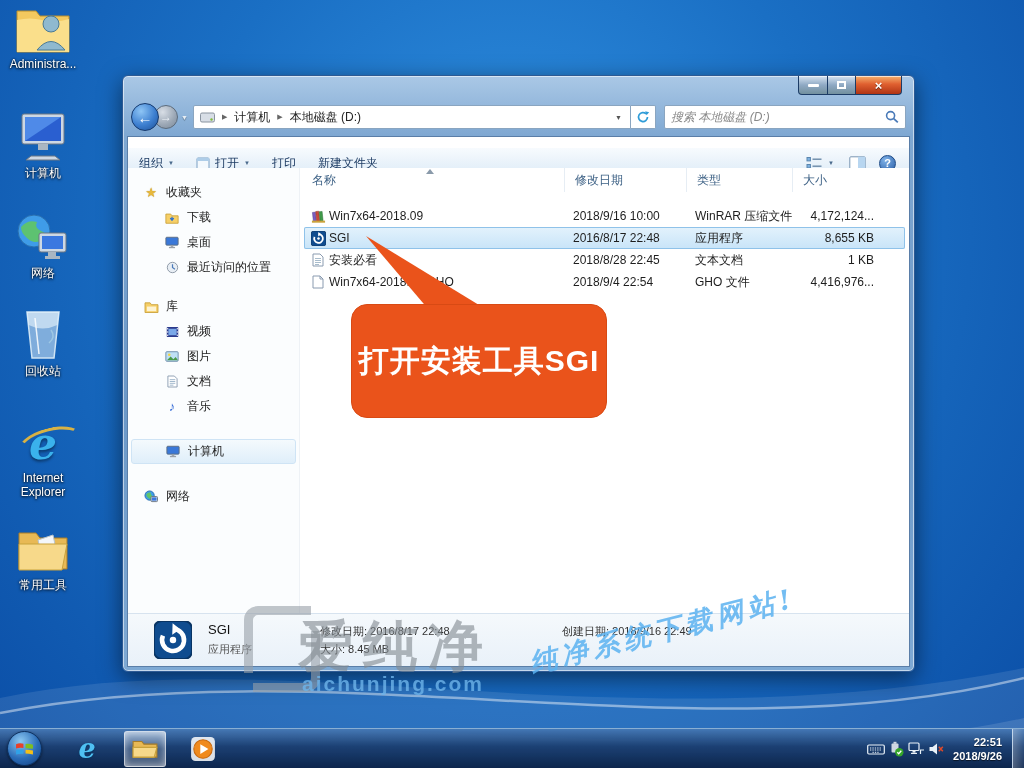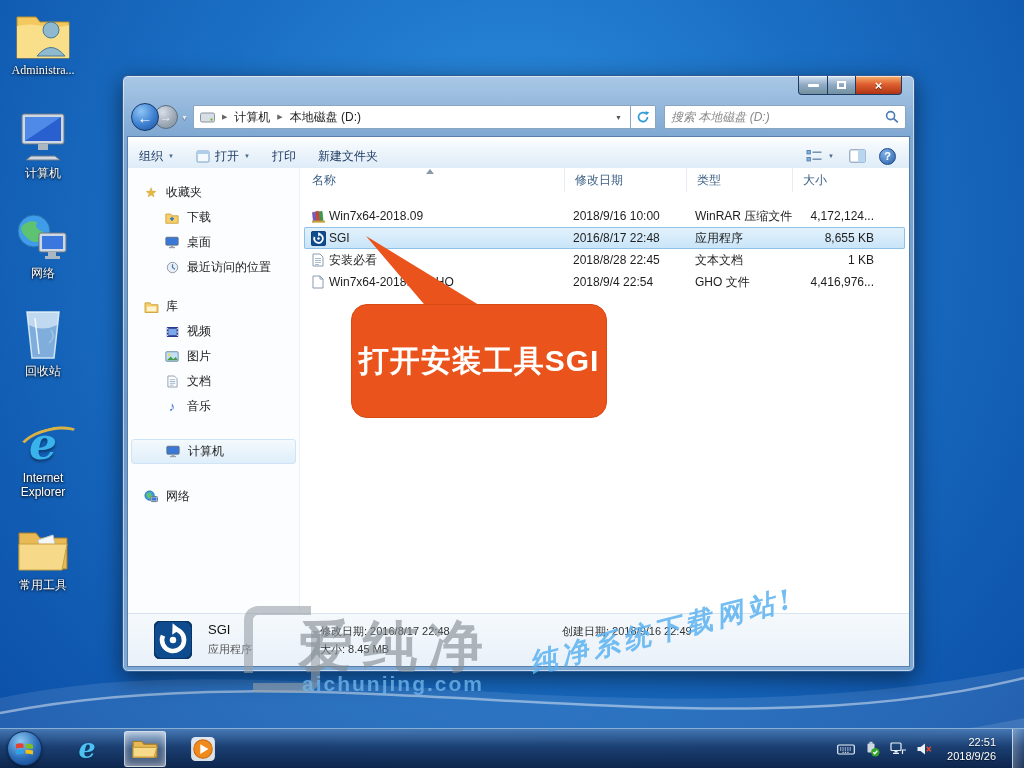--- a/index.html
+++ b/index.html
@@ -8,21 +8,21 @@
 #screen { position:relative; width:1024px; height:768px; overflow:hidden;
   background: radial-gradient(ellipse at 50% 30%, #2f8fe0 0%, #1a6fc4 45%, #0b4ea6 100%); }
 
 
 .swoosh { position:absolute; left:0; bottom:0; width:1024px; height:220px; z-index:1; pointer-events:none; }
 
 
 .dicon { position:absolute; width:86px; text-align:center; color:#fff; font-size:12px;
   text-shadow:0 1px 3px rgba(0,0,0,.9), 0 0 2px rgba(0,0,0,.7); z-index:5; cursor:default; }
 .dicon .art { height:54px; display:flex; align-items:flex-end; justify-content:center; margin-bottom:3px; }
-.di-admin { left:0px; top:6px;font-family:Liberation Serif, serif; }
+.di-admin { left:0px; top:0; }
 .di-computer { left:0px; top:108px; }
 .di-network { left:0px; top:208px; }
 .di-recycle { left:0px; top:306px; }
 .di-ie { left:0px; top:414px; }
 .di-tools { left:0px; top:520px; }
 .e-icon { font-family:"DejaVu Serif",serif; font-style:italic; font-weight:bold; font-size:44px;
   color:#3ab2ec; line-height:48px; position:relative; text-shadow:0 2px 3px rgba(0,0,0,.45); }
 .e-icon::after { content:""; position:absolute; left:-12px; top:8px; width:62px; height:28px;
   border:3px solid transparent; border-top-color:#d8b244; border-radius:50%; transform:rotate(-14deg); }
 
@@ -61,21 +61,21 @@
   display:flex; align-items:center; padding:0 6px; }
 .search-input { flex:1; border:none; outline:none; font-size:12px; font-style:italic; color:#0f766e; min-width:0;
   font-family:"Liberation Sans","DejaVu Sans",sans-serif; background:transparent; }
 .search-input::placeholder { color:#8a8a8a; font-style:italic; }
 
 
 .win-inner { position:absolute; left:4px; right:4px; top:60px; bottom:4px; background:#fff;
   border:1px solid #5a7ea8; overflow:hidden; }
 
 
-.cmdbar { position:absolute; left:0; right:0; top:4px; height:31px;
+.cmdbar { position:absolute; left:0; right:0; top:11px; height:31px;
   background:linear-gradient(#f7fbfe,#e9f2fa 50%,#dcebf7); border-bottom:1px solid #cfdcea;
   display:flex; align-items:center; font-size:12px; color:#1e3c64; }
 .tb { display:flex; align-items:center; gap:5px; padding:0 11px; height:100%; cursor:pointer; }
 .tb .arr { font-size:6px; color:#4a6a8c; }
 .tb-right { margin-left:auto; display:flex; align-items:center; gap:13px; padding-right:13px; }
 .help-orb { width:17px; height:17px; border-radius:50%; background:radial-gradient(circle at 35% 28%,#7fb2e8,#2a5fa8);
   color:#fff; font-size:11px; font-weight:bold; display:flex; align-items:center; justify-content:center;
   border:1px solid #1c4a86; }
 
 
@@ -146,21 +146,21 @@
 .startorb { width:35px; height:35px; border-radius:50%; margin-left:7px; cursor:pointer;
   background:radial-gradient(circle at 38% 28%, #8cc8f2, #2a6cb8 55%, #113d7c); border:1px solid #0c2f5e;
   display:flex; align-items:center; justify-content:center; box-shadow:0 1px 3px rgba(0,0,0,.5); }
 .tkbtn { width:42px; height:36px; display:flex; align-items:center; justify-content:center; border-radius:3px; cursor:pointer; }
 .tk-ie { margin-left:24px; }
 .tk-ie span { font-family:"DejaVu Serif",serif; font-style:italic; font-weight:bold; font-size:27px;
   color:#4fc0f2; text-shadow:0 1px 2px #05335e; }
 .tk-active { margin-left:16px; background:linear-gradient(rgba(255,255,255,.5),rgba(255,255,255,.18) 50%,rgba(255,255,255,.3));
   border:1px solid rgba(255,255,255,.65); box-shadow:inset 0 0 7px rgba(255,255,255,.55); }
 .tk-wmp { margin-left:16px; }
-.tray { margin-left:auto; display:flex; align-items:center; gap:8px; color:#fff; }
+.tray { margin-left:auto; display:flex; align-items:center; gap:2px; color:#fff;font-weight:bold; }
 .trayico { width:18px; height:16px; display:flex; align-items:center; justify-content:center; cursor:pointer; }
 .clock { text-align:right; font-size:11px; line-height:14px; margin:0 8px 0 6px; cursor:default;
   text-shadow:0 1px 1px rgba(0,0,0,.6); }
 .showdesk { width:12px; height:40px; border-left:1px solid rgba(215,232,248,.85); cursor:pointer;
   background:linear-gradient(90deg, rgba(255,255,255,.28), rgba(255,255,255,.08)); }
 </style>
 </head>
 <body>
 
 <div id="screen">

